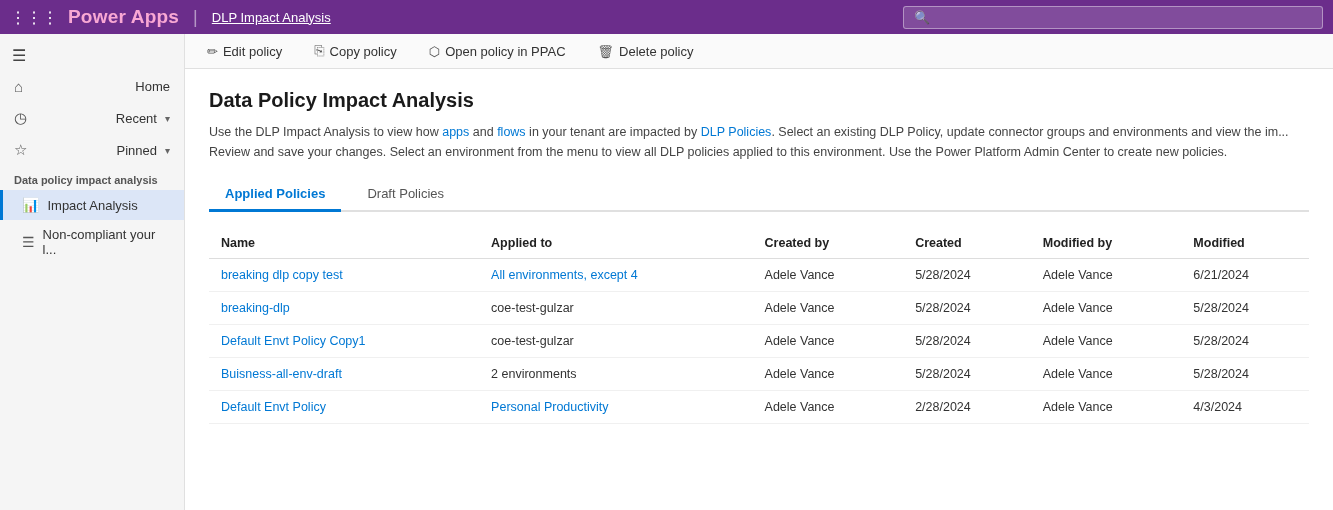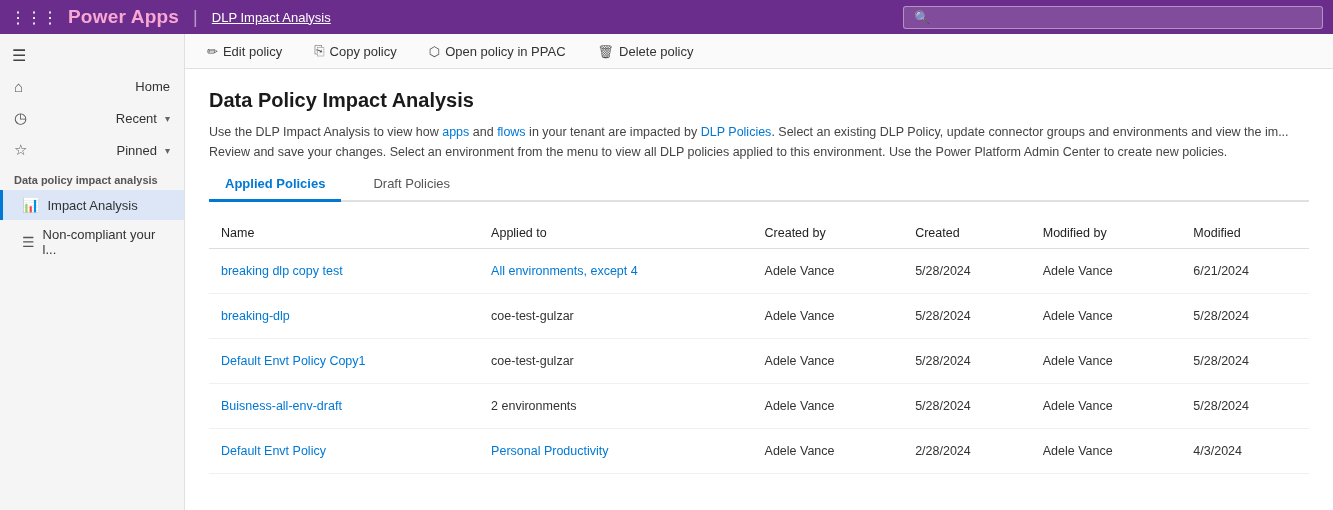--- a/index.html
+++ b/index.html
@@ -154,30 +154,30 @@
       font-size: 20px;
       font-weight: 600;
       color: #1a1a1a;
       margin-bottom: 10px;
     }
     .page-description {
       font-size: 12.5px;
       color: #444;
       line-height: 1.6;
       max-width: 1100px;
-      margin-bottom: 6px;
+      margin-bottom: 16px;
     }
     .page-description a { color: #0078d4; text-decoration: none; }
 
     
     .tabs {
       display: flex;
       border-bottom: 2px solid #e0e0e0;
       margin-bottom: 16px;
-      gap: 16px;
+      gap: 10px;
     }
     .tab {
       padding: 8px 16px;
       cursor: pointer;
       font-size: 13px;
       color: #555;
       border-bottom: 3px solid transparent;
       margin-bottom: -2px;
     }
     .tab.active {
@@ -192,28 +192,28 @@
       width: 100%;
       border-collapse: collapse;
     }
     thead tr {
       border-bottom: 1px solid #ddd;
     }
     thead th {
       text-align: left;
       padding: 8px 12px;
       font-size: 12.5px;
-      font-weight: 400;
+      font-weight: 700;
       color: #222;
     }
     tbody tr {
       border-bottom: 1px solid #f0f0f0;
     }
     tbody td {
-      padding: 15px 12px;
+      padding: 9px 12px;
       font-size: 12.5px;
       color: #333;
       vertical-align: middle;
     }
     tbody td.link { color: #0078d4; cursor: pointer; }
     tbody td.link-blue { color: #0078d4; }
   </style>
 </head>
 <body>
 

